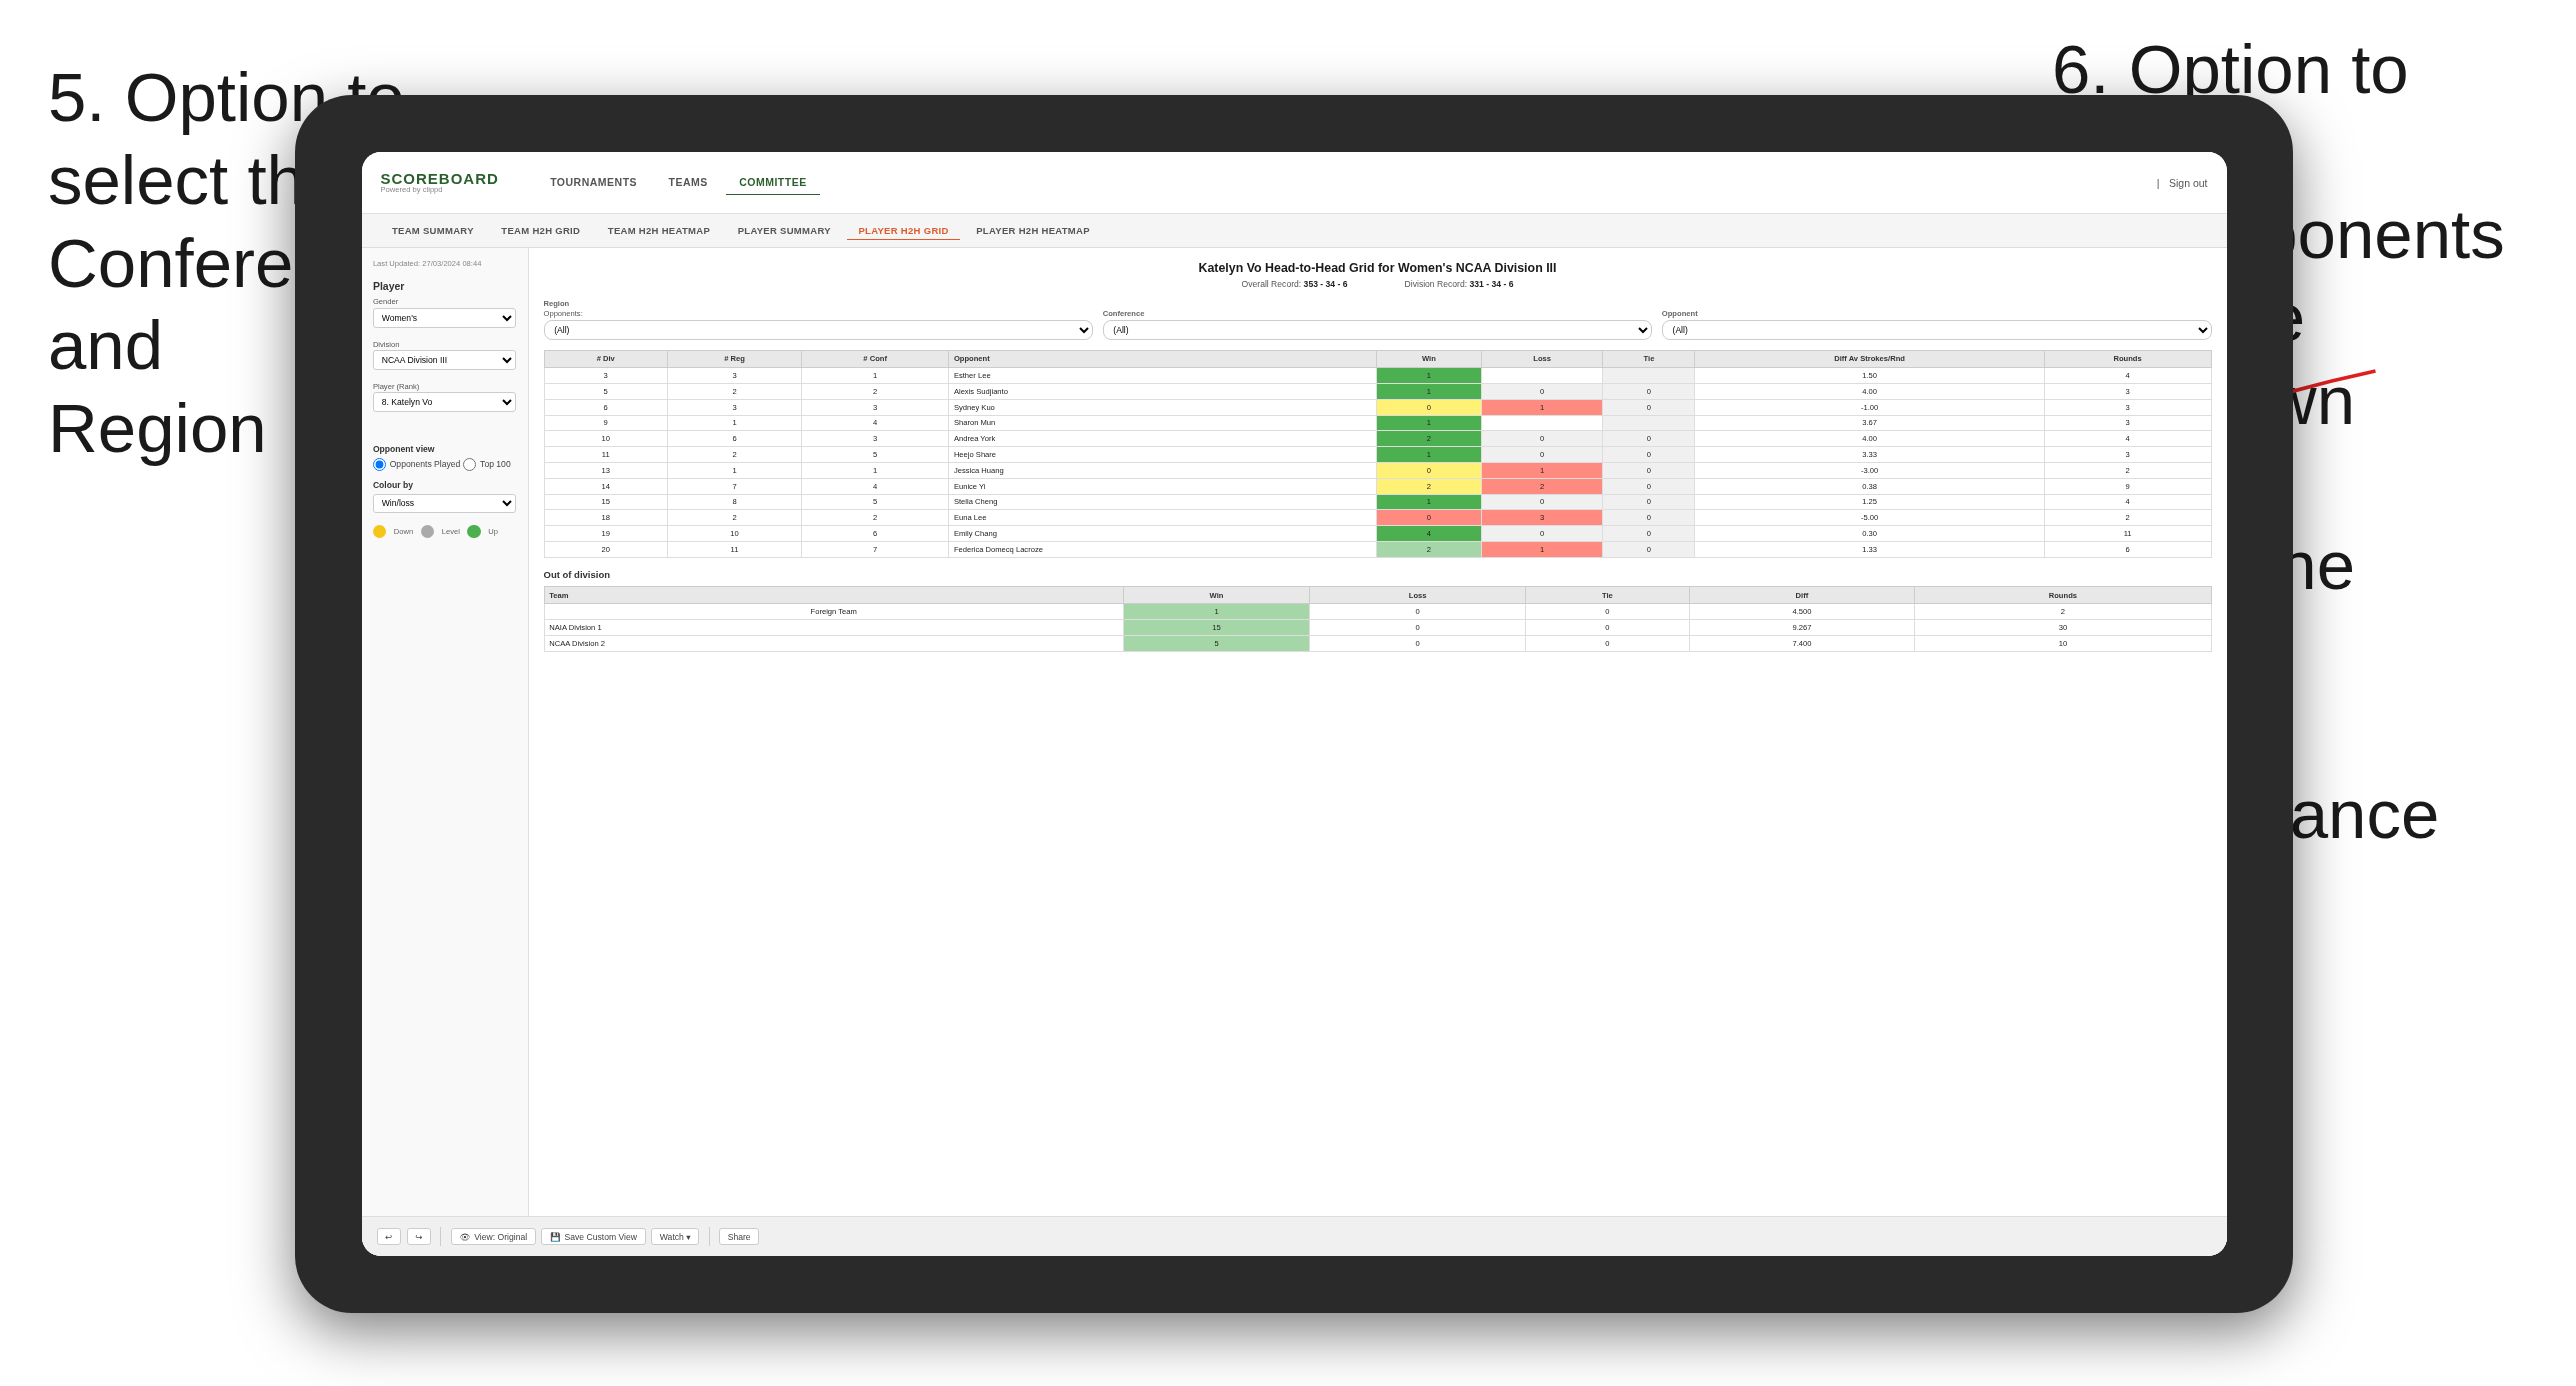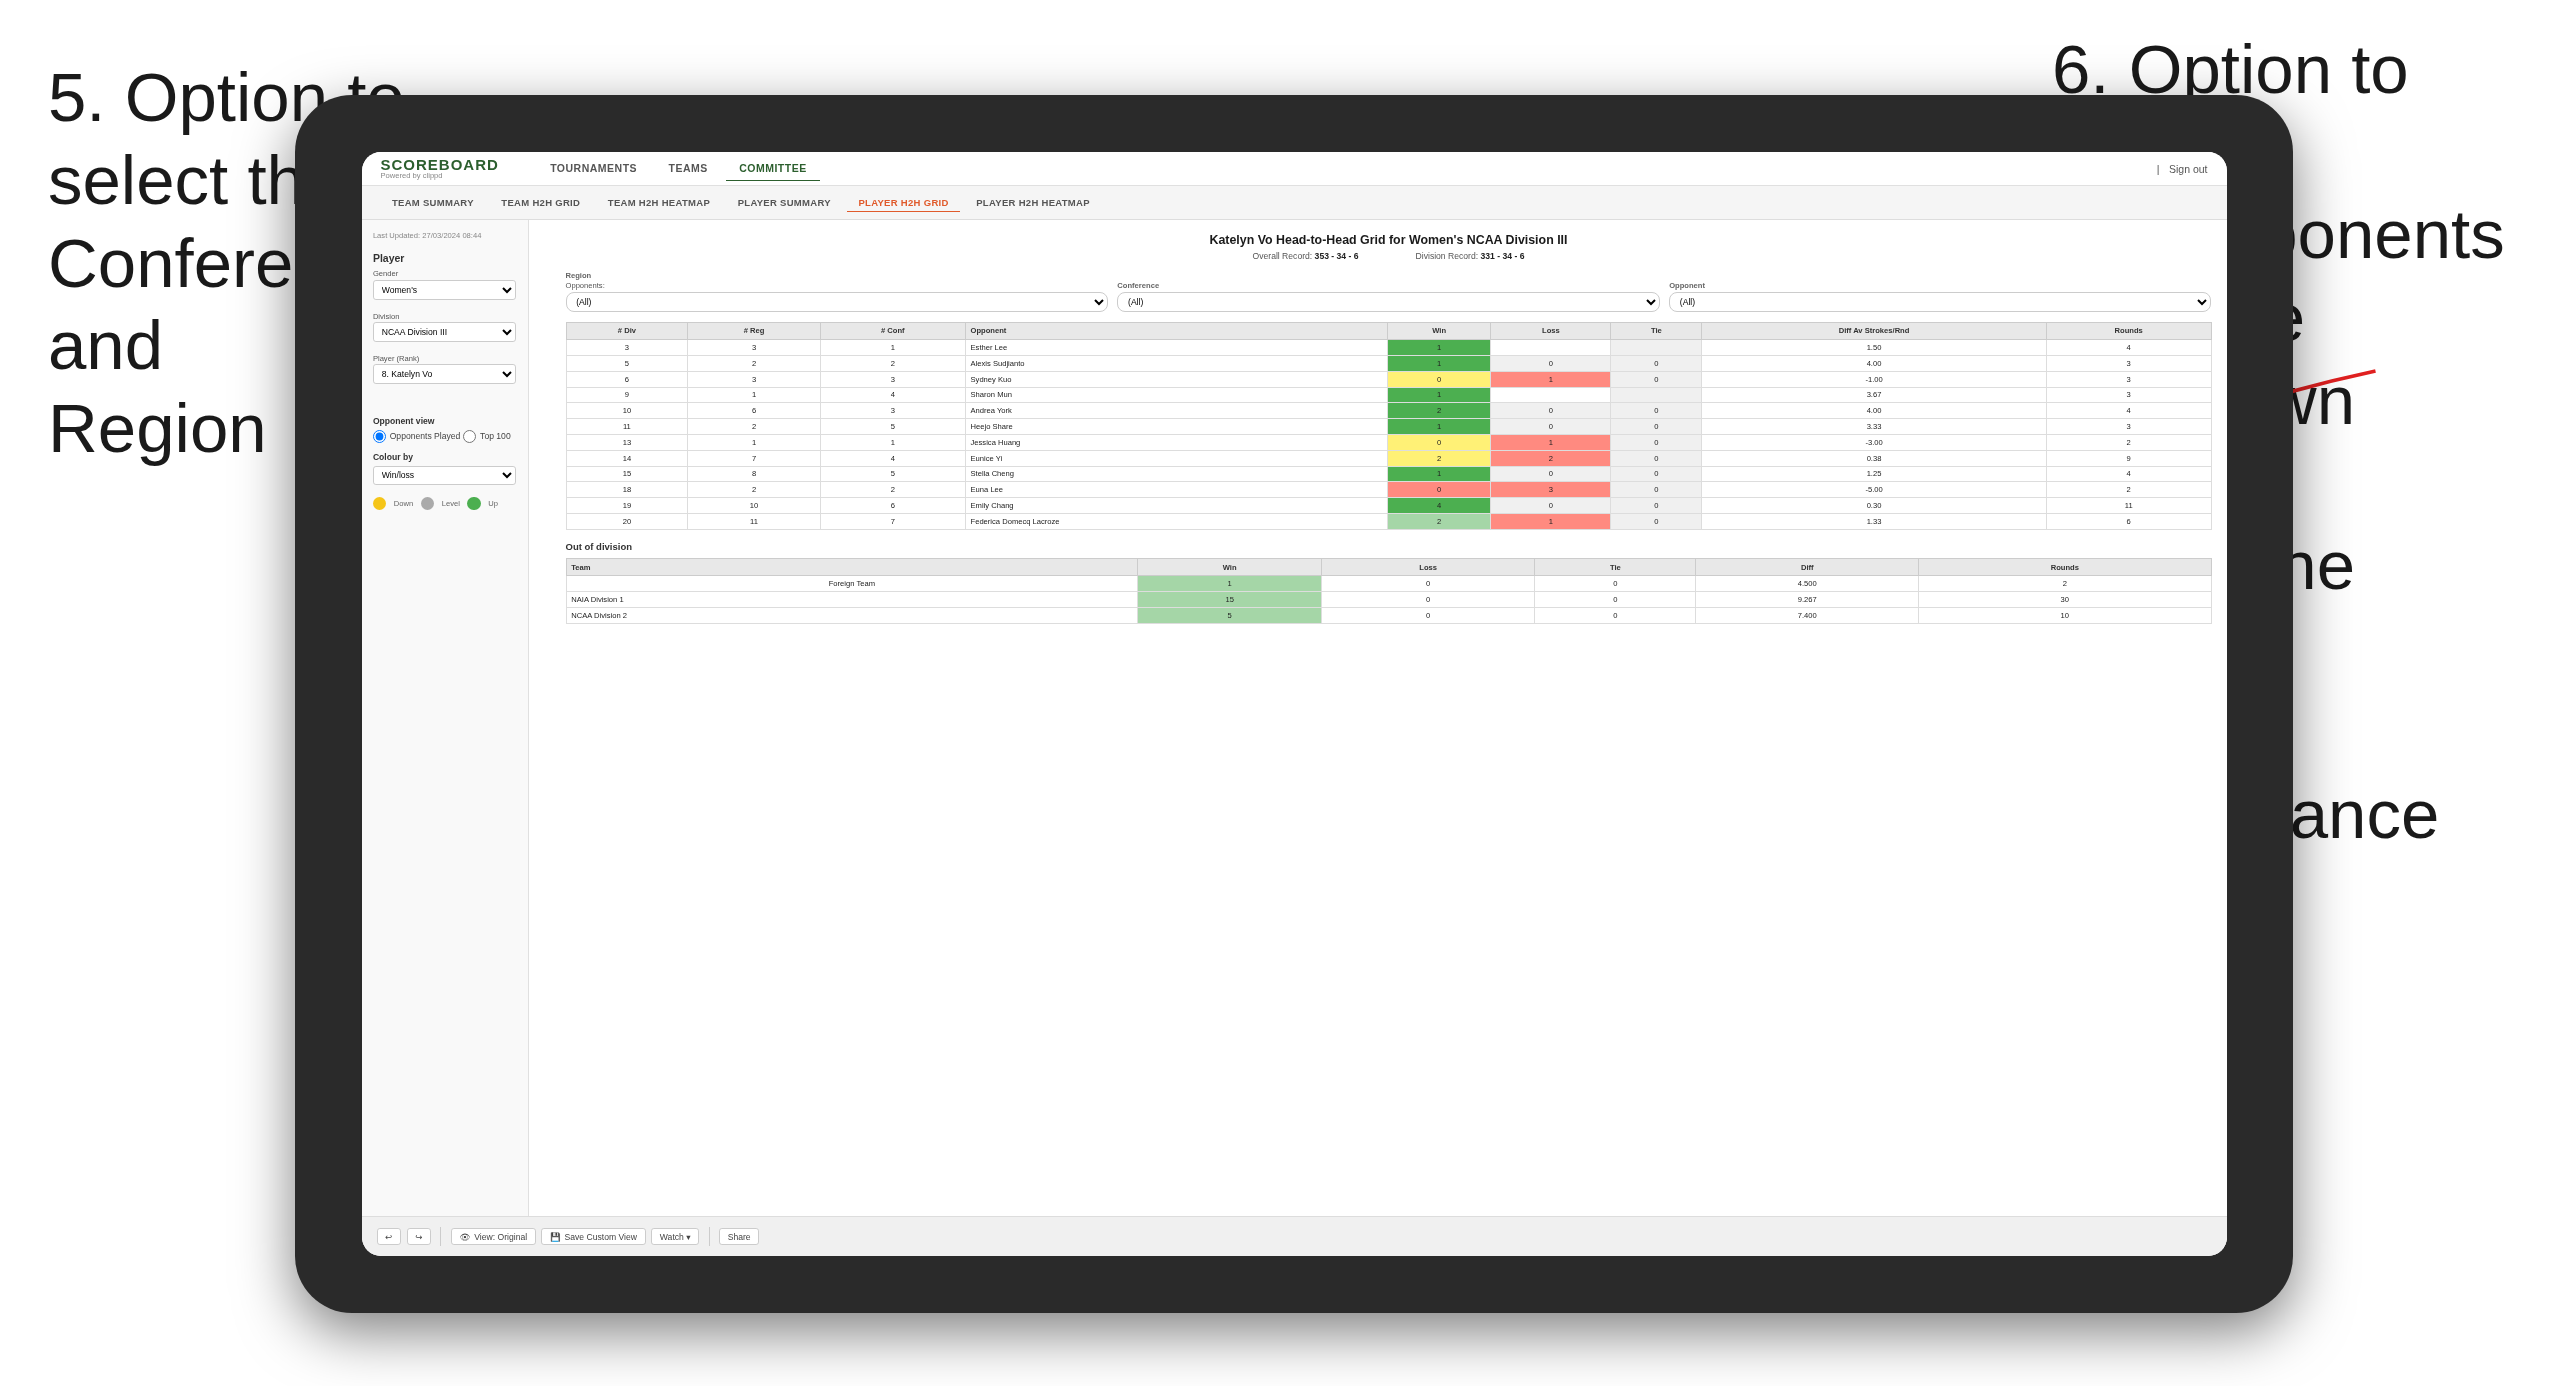--- a/index.html
+++ b/index.html
@@ -56,21 +56,21 @@
       width: 1865px;
       height: 1104px;
       background: #ffffff;
       border-radius: 19px;
       overflow: hidden;
       position: relative;
     }
 
     
     .app-header {
-      height: 34px;
+      height: 62px;
       background: #ffffff;
       border-bottom: 1px solid #e0e0e0;
       display: flex;
       align-items: center;
       padding: 0 19px;
       gap: 28.5px;
     }
 
     .scoreboard-logo {
       display: flex;
@@ -222,21 +222,20 @@
       font-size: 7.6px;
       color: #666;
     }
 
     
     .data-area {
       flex: 1;
       overflow: auto;
       padding: 13.3px 15px;
       background: #fff;
-      margin-left: 22px;
     }
 
     .report-title {
       font-size: 12.4px;
       font-weight: 700;
       color: #1a1a1a;
       text-align: center;
       margin-bottom: 3.8px;
     }
 

